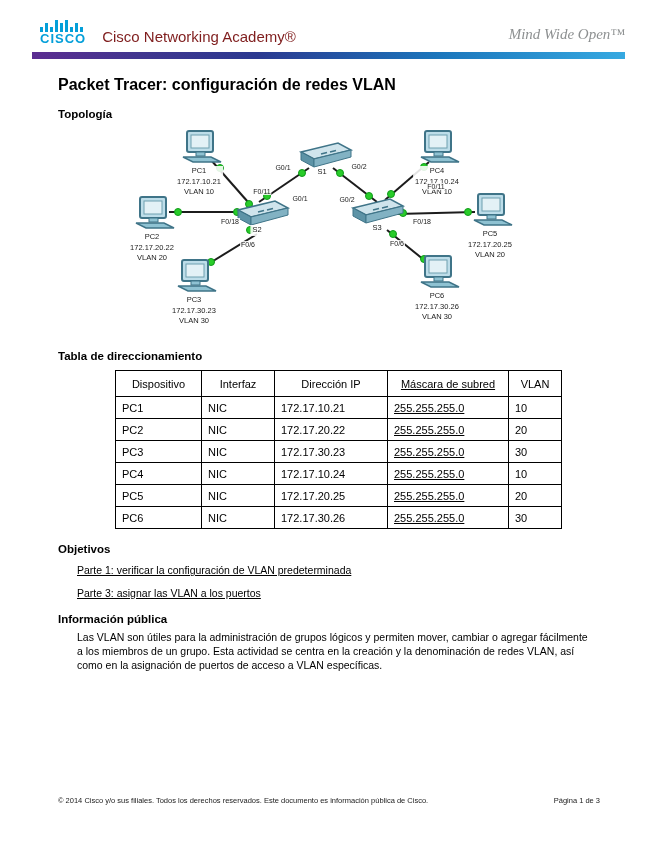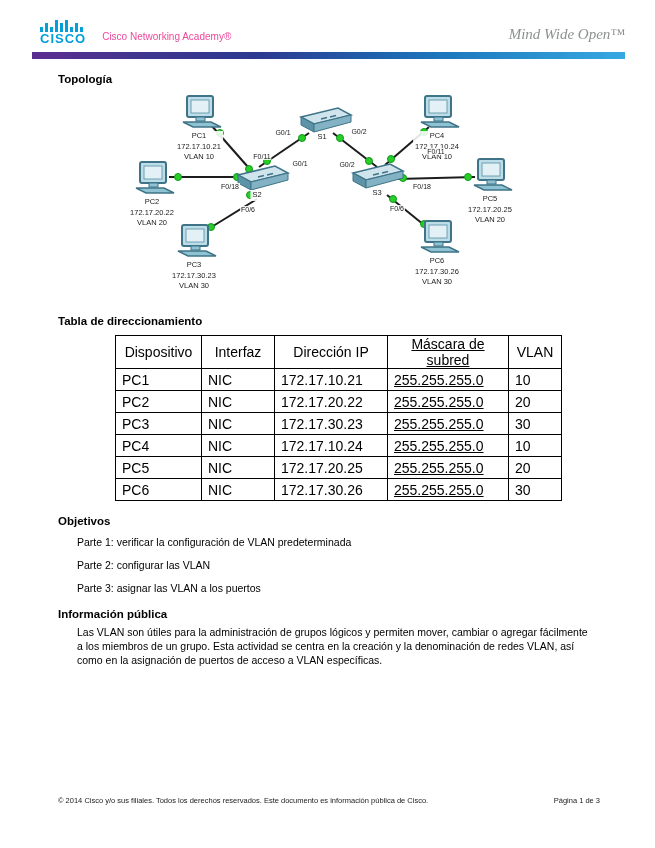--- a/index.html
+++ b/index.html
@@ -4,49 +4,49 @@
 <style>
   html,body{margin:0;padding:0;background:#e8e8e8;}
   .page{width:655px;height:848px;position:relative;background:#fff;overflow:hidden;
         font-family:"Liberation Sans",sans-serif;color:#000;margin:0 auto;}
   
   .header{padding:18px 30px 0 40px;}
   .header-row{display:flex;align-items:flex-end;justify-content:space-between;}
   .logo-group{display:flex;align-items:flex-end;gap:16px;}
   .cisco-logo{display:flex;flex-direction:column;align-items:flex-start;}
   .cisco-word{font-size:13px;font-weight:bold;color:#049fd9;letter-spacing:1px;line-height:13px;}
-  .brand{font-size:10px;color:#ec4899;line-height:16px;padding-bottom:0;}
+  .brand{font-size:15px;color:#7f1d1d;line-height:16px;padding-bottom:0;}
   .tagline{font-family:"Liberation Serif",serif;font-style:italic;font-size:15px;color:#8d9091;padding-bottom:2px;}
   .accent-bar{height:7px;margin:7px 30px 0 32px;
     background:linear-gradient(90deg,#5c2d91 0%,#41368f 18%,#2b3990 38%,#1b75bb 68%,#36a9e1 100%);}
   
   .content{padding:0 55px 0 58px;}
   .doc-title{font-size:16px;font-weight:bold;margin-top:17px;}
   .section-heading{font-size:11.5px;font-weight:bold;margin-top:14px;}
   
   .topology{position:relative;width:430px;height:212px;margin-left:77px;margin-top:4px;}
   .topology svg.links-layer{position:absolute;left:0;top:0;}
   .device-icon{position:absolute;}
   .device-label{position:absolute;transform:translateX(-50%);text-align:center;z-index:3;}
   .device-label div{font-size:7.5px;line-height:10.5px;color:#1a1a1a;background:rgba(255,255,255,.88);
     padding:0 2px;white-space:nowrap;}
   .port-label{position:absolute;transform:translateX(-50%);font-size:7px;color:#1a1a1a;
     background:rgba(255,255,255,.85);white-space:nowrap;padding:0 1px;z-index:3;}
   
-  .addr-table{border-collapse:collapse;margin:8px 0 0 57px;font-size:14px;padding-left:27px;}
+  .addr-table{border-collapse:collapse;margin:8px 0 0 57px;font-size:11px;padding-left:27px;}
   .addr-table th,.addr-table td{border:1px solid #000;}
   .addr-table th{font-weight:normal;text-align:center;height:25px;padding:0 6px;}
   .addr-table td{height:21px;padding:0 6px;text-align:left;}
   .addr-table th:nth-child(1),.addr-table td:nth-child(1){width:73px;}
   .addr-table th:nth-child(2),.addr-table td:nth-child(2){width:60px;}
   .addr-table th:nth-child(3),.addr-table td:nth-child(3){width:100px;}
   .addr-table th:nth-child(4),.addr-table td:nth-child(4){width:108px;text-decoration:underline;}
   .addr-table th:nth-child(5),.addr-table td:nth-child(5){width:40px;}
   
-  .objectives{margin-left:19px;margin-top:9px;}
+  .objectives{margin-left:19px;margin-top:9px;text-decoration:underline;}
   .objective-line{font-size:10.5px;margin-bottom:11px;}
   .background-text{margin-left:19px;margin-top:5px;font-size:10.5px;line-height:14px;width:516px;}
   
   .footer{position:absolute;left:58px;right:55px;top:796px;display:flex;
     justify-content:space-between;font-size:7.5px;color:#1a1a1a;}
 </style>
 </head>
 <body>
 
 <div class="page">
@@ -69,20 +69,21 @@
           <div class="cisco-word">CISCO</div>
         </div>
         <div class="brand">Cisco Networking Academy®</div>
       </div>
       <div class="tagline">Mind Wide Open™</div>
     </div>
   </div>
   <div class="accent-bar"></div>
 
   <div class="content">
+    <div class="doc-title">Packet Tracer: configuración de redes VLAN</div>
 
     <div class="section-heading">Topología</div>
 
     <div class="topology">
         <svg width="430" height="212" class="links-layer">
           <line x1="76" y1="36" x2="120" y2="86" stroke="#1c1c1c" stroke-width="2"></line>
           <line x1="34" y1="88" x2="108" y2="88" stroke="#1c1c1c" stroke-width="2"></line>
           <line x1="70" y1="142" x2="122" y2="110" stroke="#1c1c1c" stroke-width="2"></line>
           <line x1="124" y1="78" x2="174" y2="44" stroke="#1c1c1c" stroke-width="2"></line>
           <line x1="198" y1="44" x2="242" y2="78" stroke="#1c1c1c" stroke-width="2"></line>
@@ -268,21 +269,20 @@
             <td>172.17.30.26</td>
             <td>255.255.255.0</td>
             <td>30</td>
           </tr>
         </tbody>
     </table>
 
     <div class="section-heading">Objetivos</div>
     <div class="objectives">
         <div class="objective-line">Parte 1: verificar la configuración de VLAN predeterminada</div>
-        <div class="objective-line">Parte 2: configurar las VLAN</div>
         <div class="objective-line">Parte 3: asignar las VLAN a los puertos</div>
       </div>
 
     <div class="section-heading">Información pública</div>
     <div class="background-text">Las VLAN son útiles para la administración de grupos lógicos y permiten mover, cambiar o agregar fácilmente a los miembros de un grupo. Esta actividad se centra en la creación y la denominación de redes VLAN, así como en la asignación de puertos de acceso a VLAN específicas.</div>
   </div>
 
   <div class="footer">
     <span>© 2014 Cisco y/o sus filiales. Todos los derechos reservados. Este documento es información pública de Cisco.</span>
     <span>Página 1 de 3</span>

